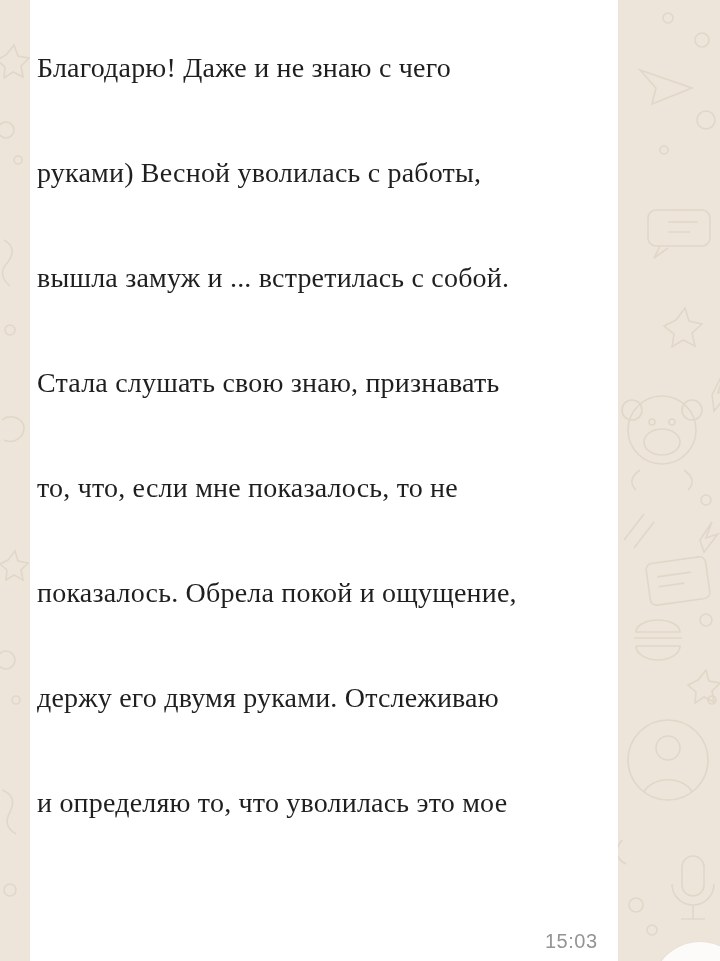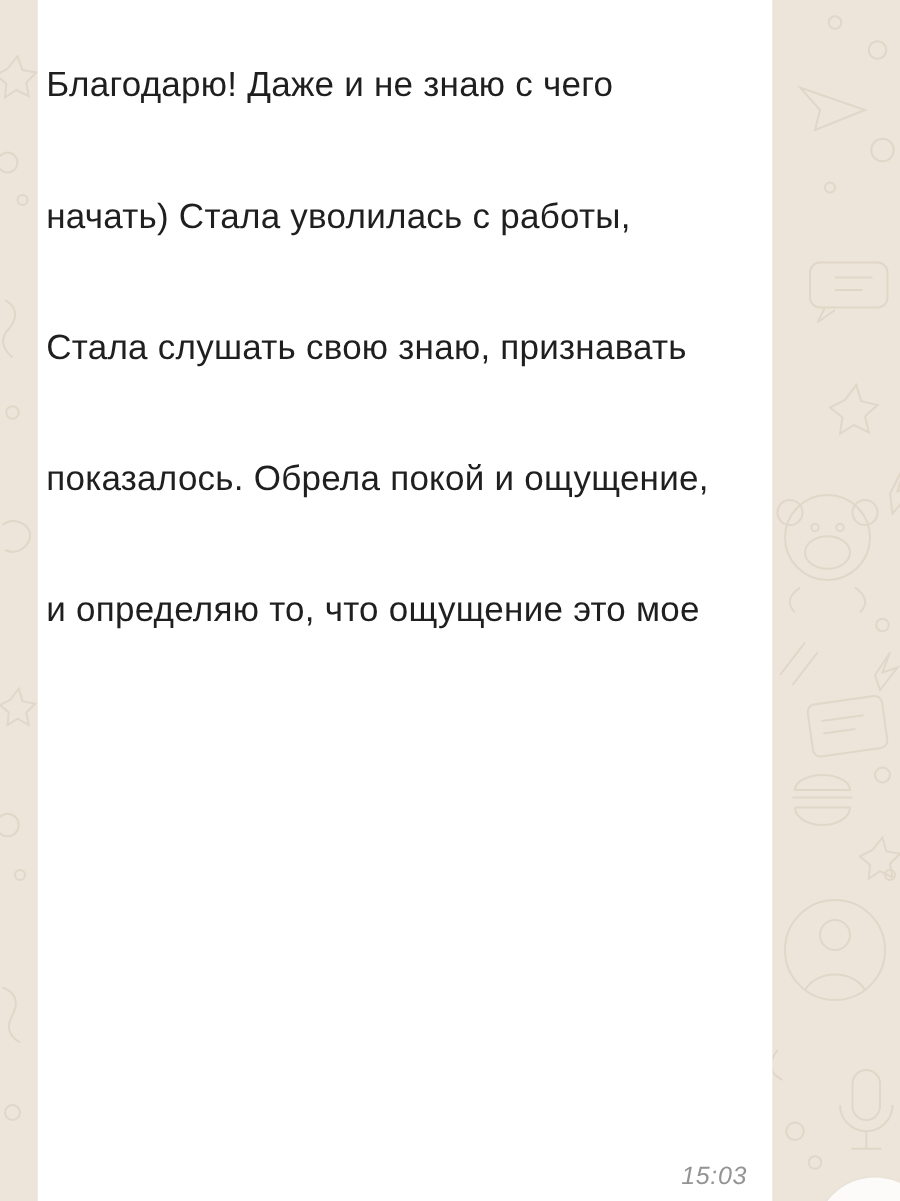--- a/index.html
+++ b/index.html
@@ -24,29 +24,28 @@
   .msg-text {
     position: absolute;
     left: 37px; top: -20px;
     z-index: 2;
     color: #1f1f1f;
     font-size: 28px;
     line-height: 35px;
     letter-spacing: 0.2px;
     white-space: pre;
   }
-  .line { height: 35px; }
+  .line { height: 35px; font-family: Liberation Serif, serif; }
   .time {
     position: absolute;
     left: 545px; top: 930px;
     z-index: 3;
     color: #949494;
     font-size: 20px;
     letter-spacing: 0.5px;
-    font-style: italic;
   }
   .scroll-fab {
     position: absolute;
     left: 652px; top: 942px;
     width: 96px; height: 96px;
     border-radius: 50%;
     background: #fcfbf9;
     box-shadow: 0 1px 3px rgba(0,0,0,0.10);
     z-index: 2;
   }
@@ -108,24 +107,27 @@
     <rect x="682" y="856" width="22" height="40" rx="11"></rect>
     <path d="M672 884 a21 21 0 0 0 42 0 M693 905 v14 M681 919 h24"></path>
     <circle cx="652" cy="930" r="5"></circle>
     <circle cx="636" cy="905" r="7"></circle>
   </svg>
 
   <div class="bubble"></div>
 
   <div class="msg-text">
     <div class="line">Благодарю! Даже и не знаю с чего</div>
-    <div class="line">начать) Стала уволилась с работы,</div>
+    <div class="line">руками) Весной уволилась с работы,</div>
+    <div class="line">вышла замуж и ... встретилась с собой.</div>
     <div class="line">Стала слушать свою знаю, признавать</div>
+    <div class="line">то, что, если мне показалось, то не</div>
     <div class="line">показалось. Обрела покой и ощущение,</div>
-    <div class="line">и определяю то, что ощущение это мое</div>
+    <div class="line">держу его двумя руками. Отслеживаю</div>
+    <div class="line">и определяю то, что уволилась это мое</div>
     
     
     
     
     
     
     
     
     
     

